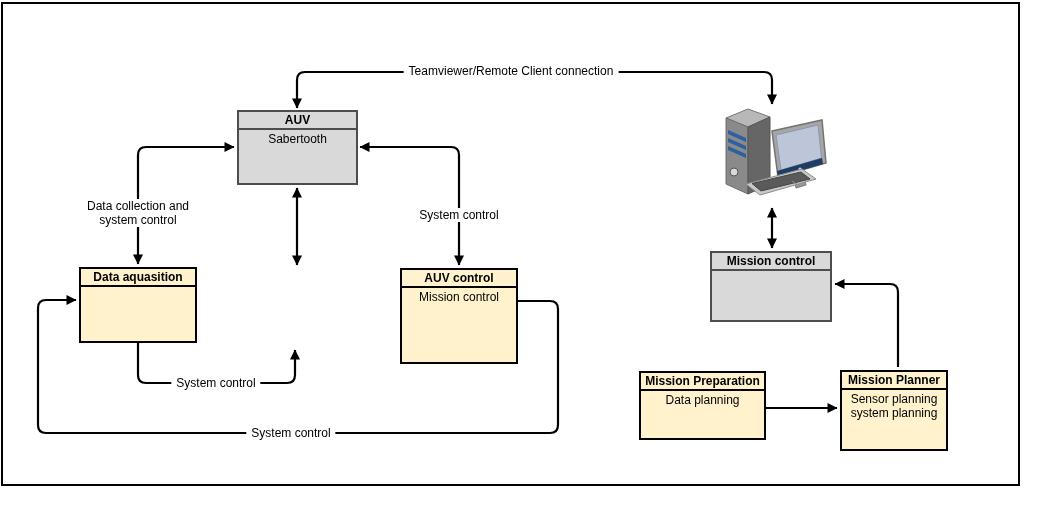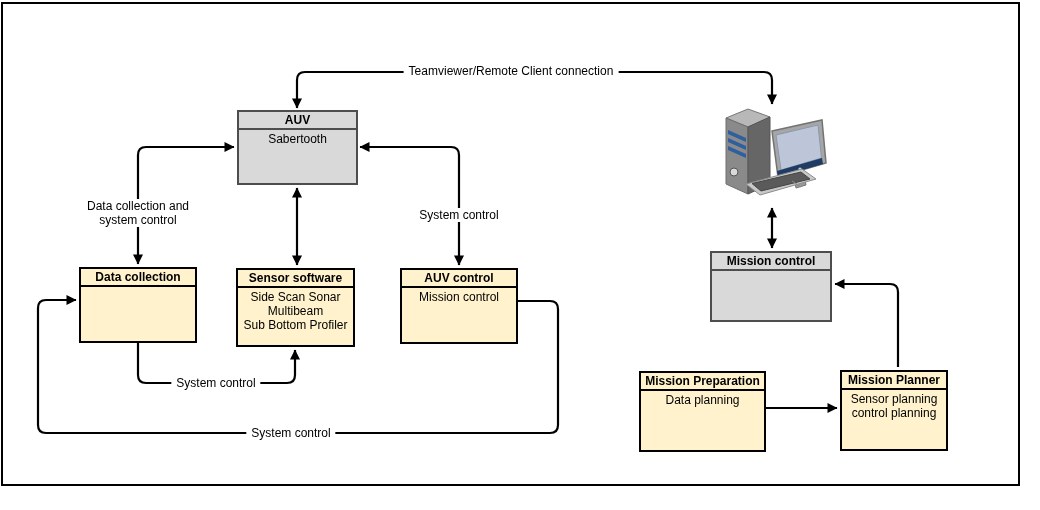--- a/index.html
+++ b/index.html
@@ -69,53 +69,45 @@
       <line x1="80" y1="77" x2="89" y2="83" stroke="#8c8c8c" stroke-width="1"></line>
     </svg>
   </div>
 
   <div class="node gray" style="left:237px; top:110px; width:121px; height:75px;">
     <div class="node-header">AUV</div>
     <div class="node-body">Sabertooth</div>
   </div>
 
   <div class="node" style="left:79px; top:267px; width:118px; height:76px;">
-    <div class="node-header">Data collection</div>
+    <div class="node-header">Data aquasition</div>
     <div class="node-body"></div>
   </div>
 
-  <div class="node" style="left:236px; top:268px; width:119px; height:79px;">
-    <div class="node-header">Sensor software</div>
-    <div class="node-body">
-      <div>Side Scan Sonar</div>
-      <div>Multibeam</div>
-      <div>Sub Bottom Profiler</div>
-    </div>
-  </div>
 
-  <div class="node" style="left:400px; top:268px; width:118px; height:76px;">
+  <div class="node" style="left:400px; top:268px; width:118px; height:96px;">
     <div class="node-header">AUV control</div>
     <div class="node-body">Mission control</div>
   </div>
 
   <div class="node gray" style="left:710px; top:251px; width:122px; height:71px;">
     <div class="node-header">Mission control</div>
     <div class="node-body"></div>
   </div>
 
-  <div class="node" style="left:639px; top:371px; width:127px; height:81px;">
+  <div class="node" style="left:639px; top:371px; width:127px; height:69px;">
     <div class="node-header">Mission Preparation</div>
     <div class="node-body">Data planning</div>
   </div>
 
   <div class="node" style="left:840px; top:370px; width:108px; height:81px;">
     <div class="node-header">Mission Planner</div>
     <div class="node-body">
       <div>Sensor planning</div>
-      <div>control planning</div>
+      <div>system planning</div>
     </div>
   </div>
 
   <div class="edge-label" style="left:511px; top:71px;">Teamviewer/Remote Client connection</div>
 
   <div class="edge-label" style="left:138px; top:213px;">
     <div>Data collection and</div>
     <div>system control</div>
   </div>
 

